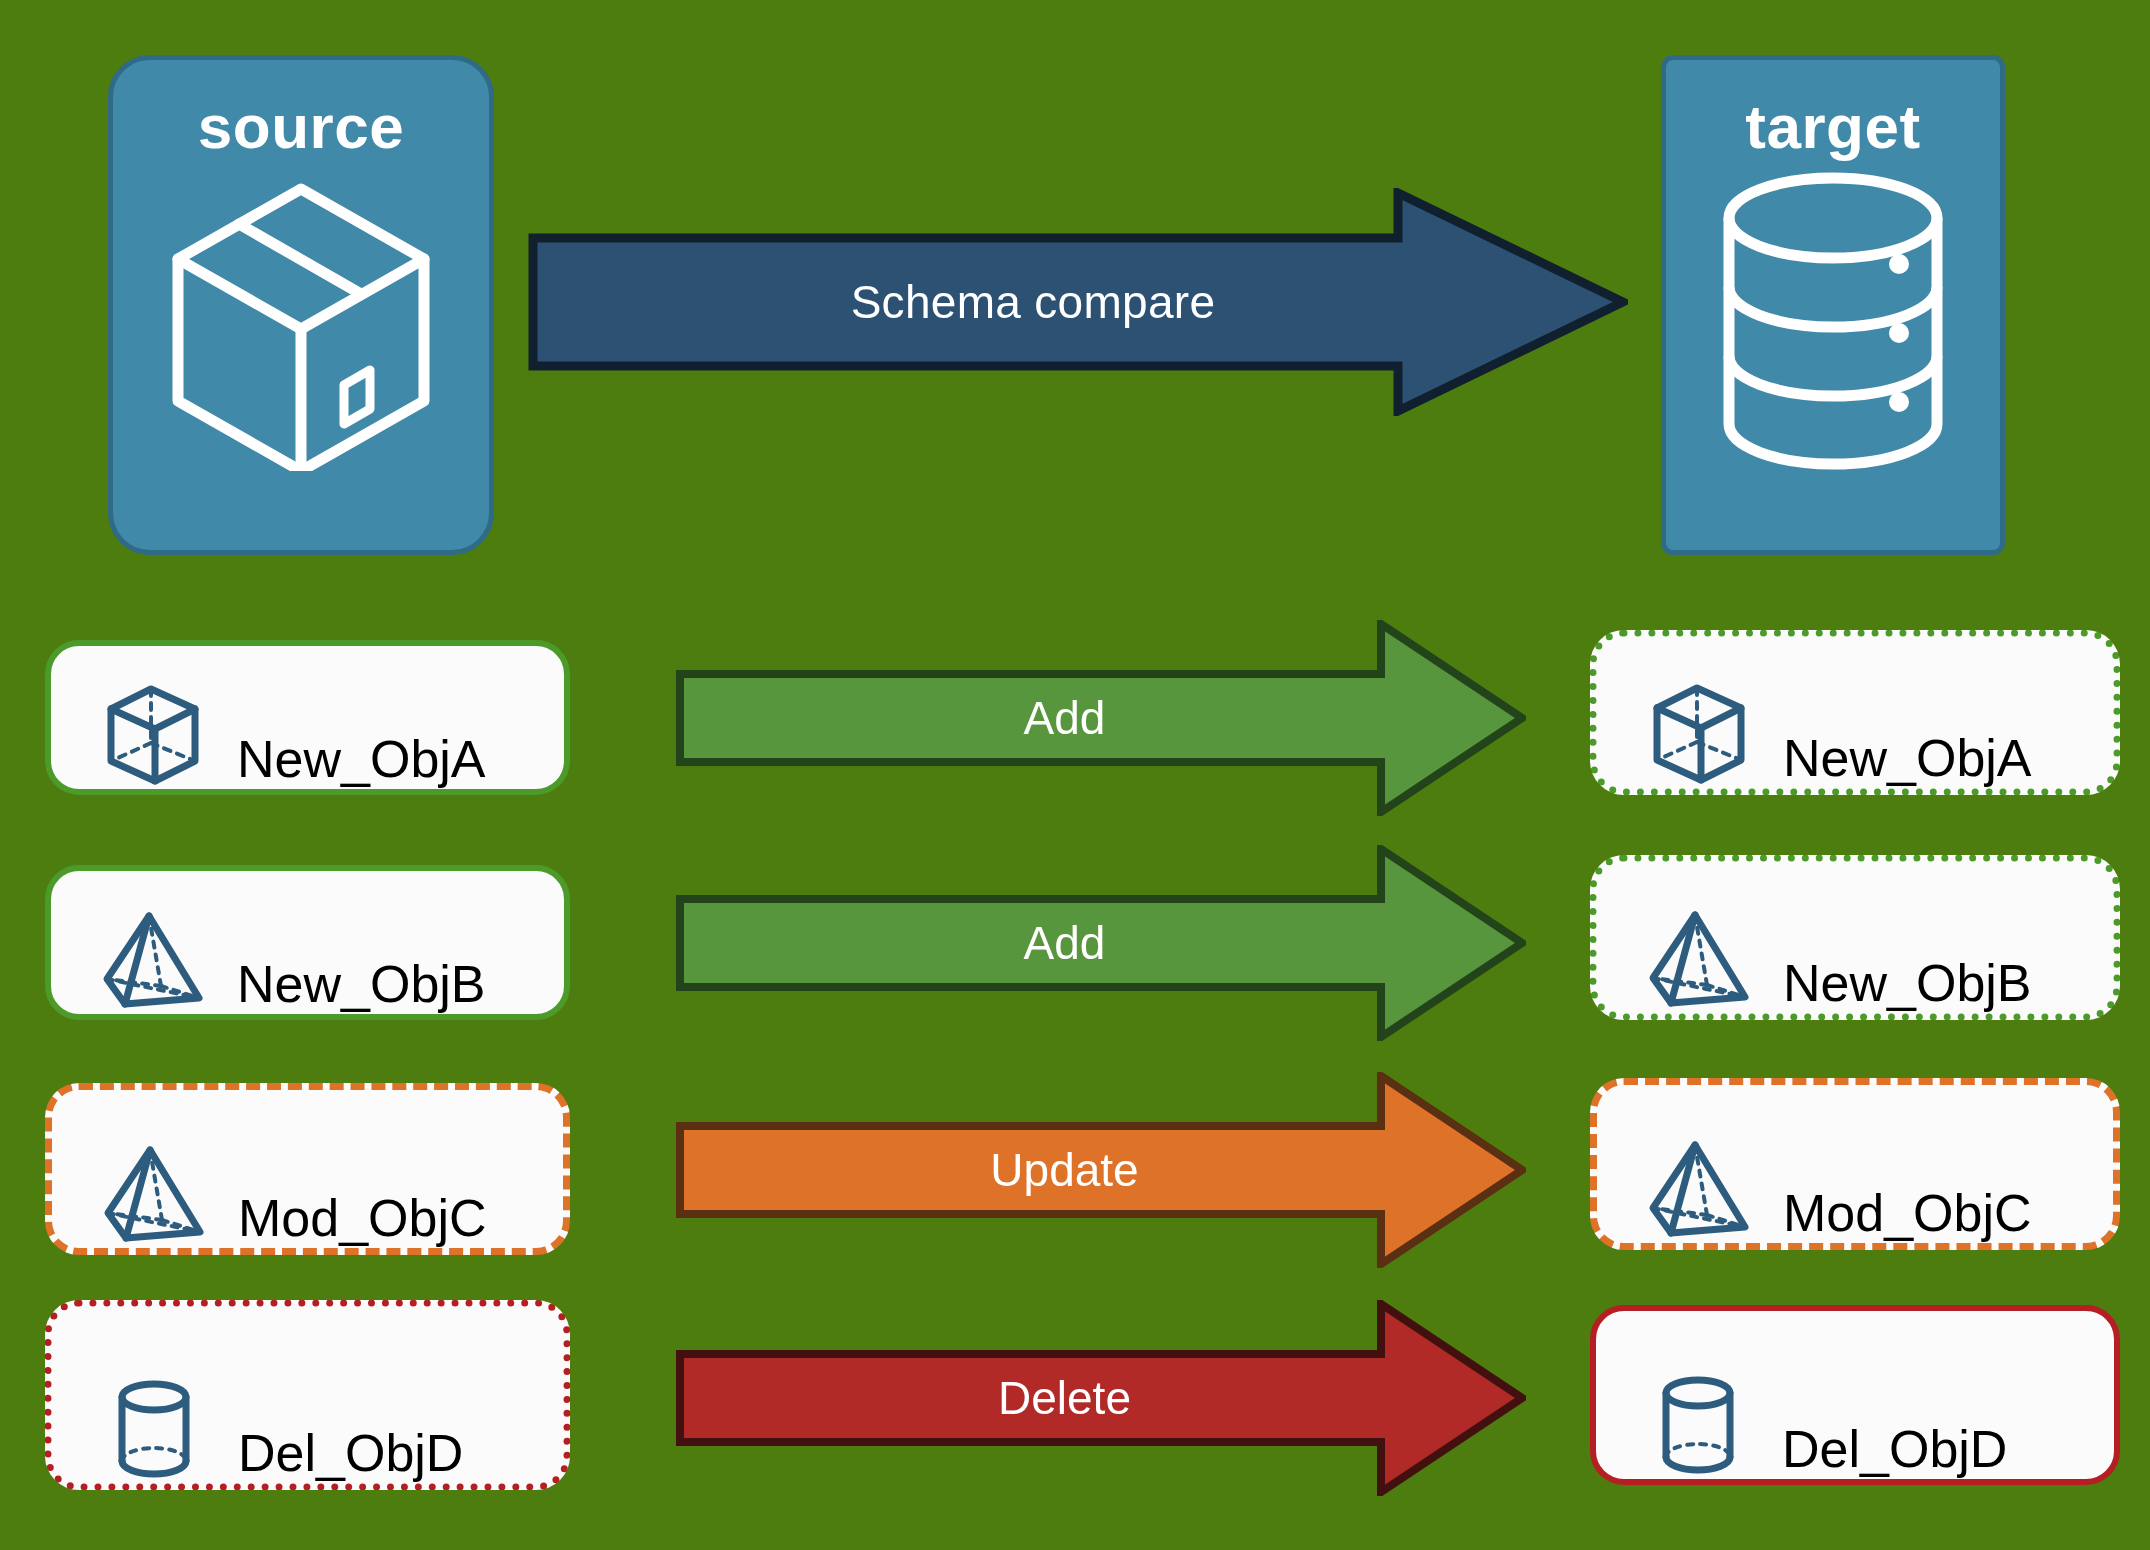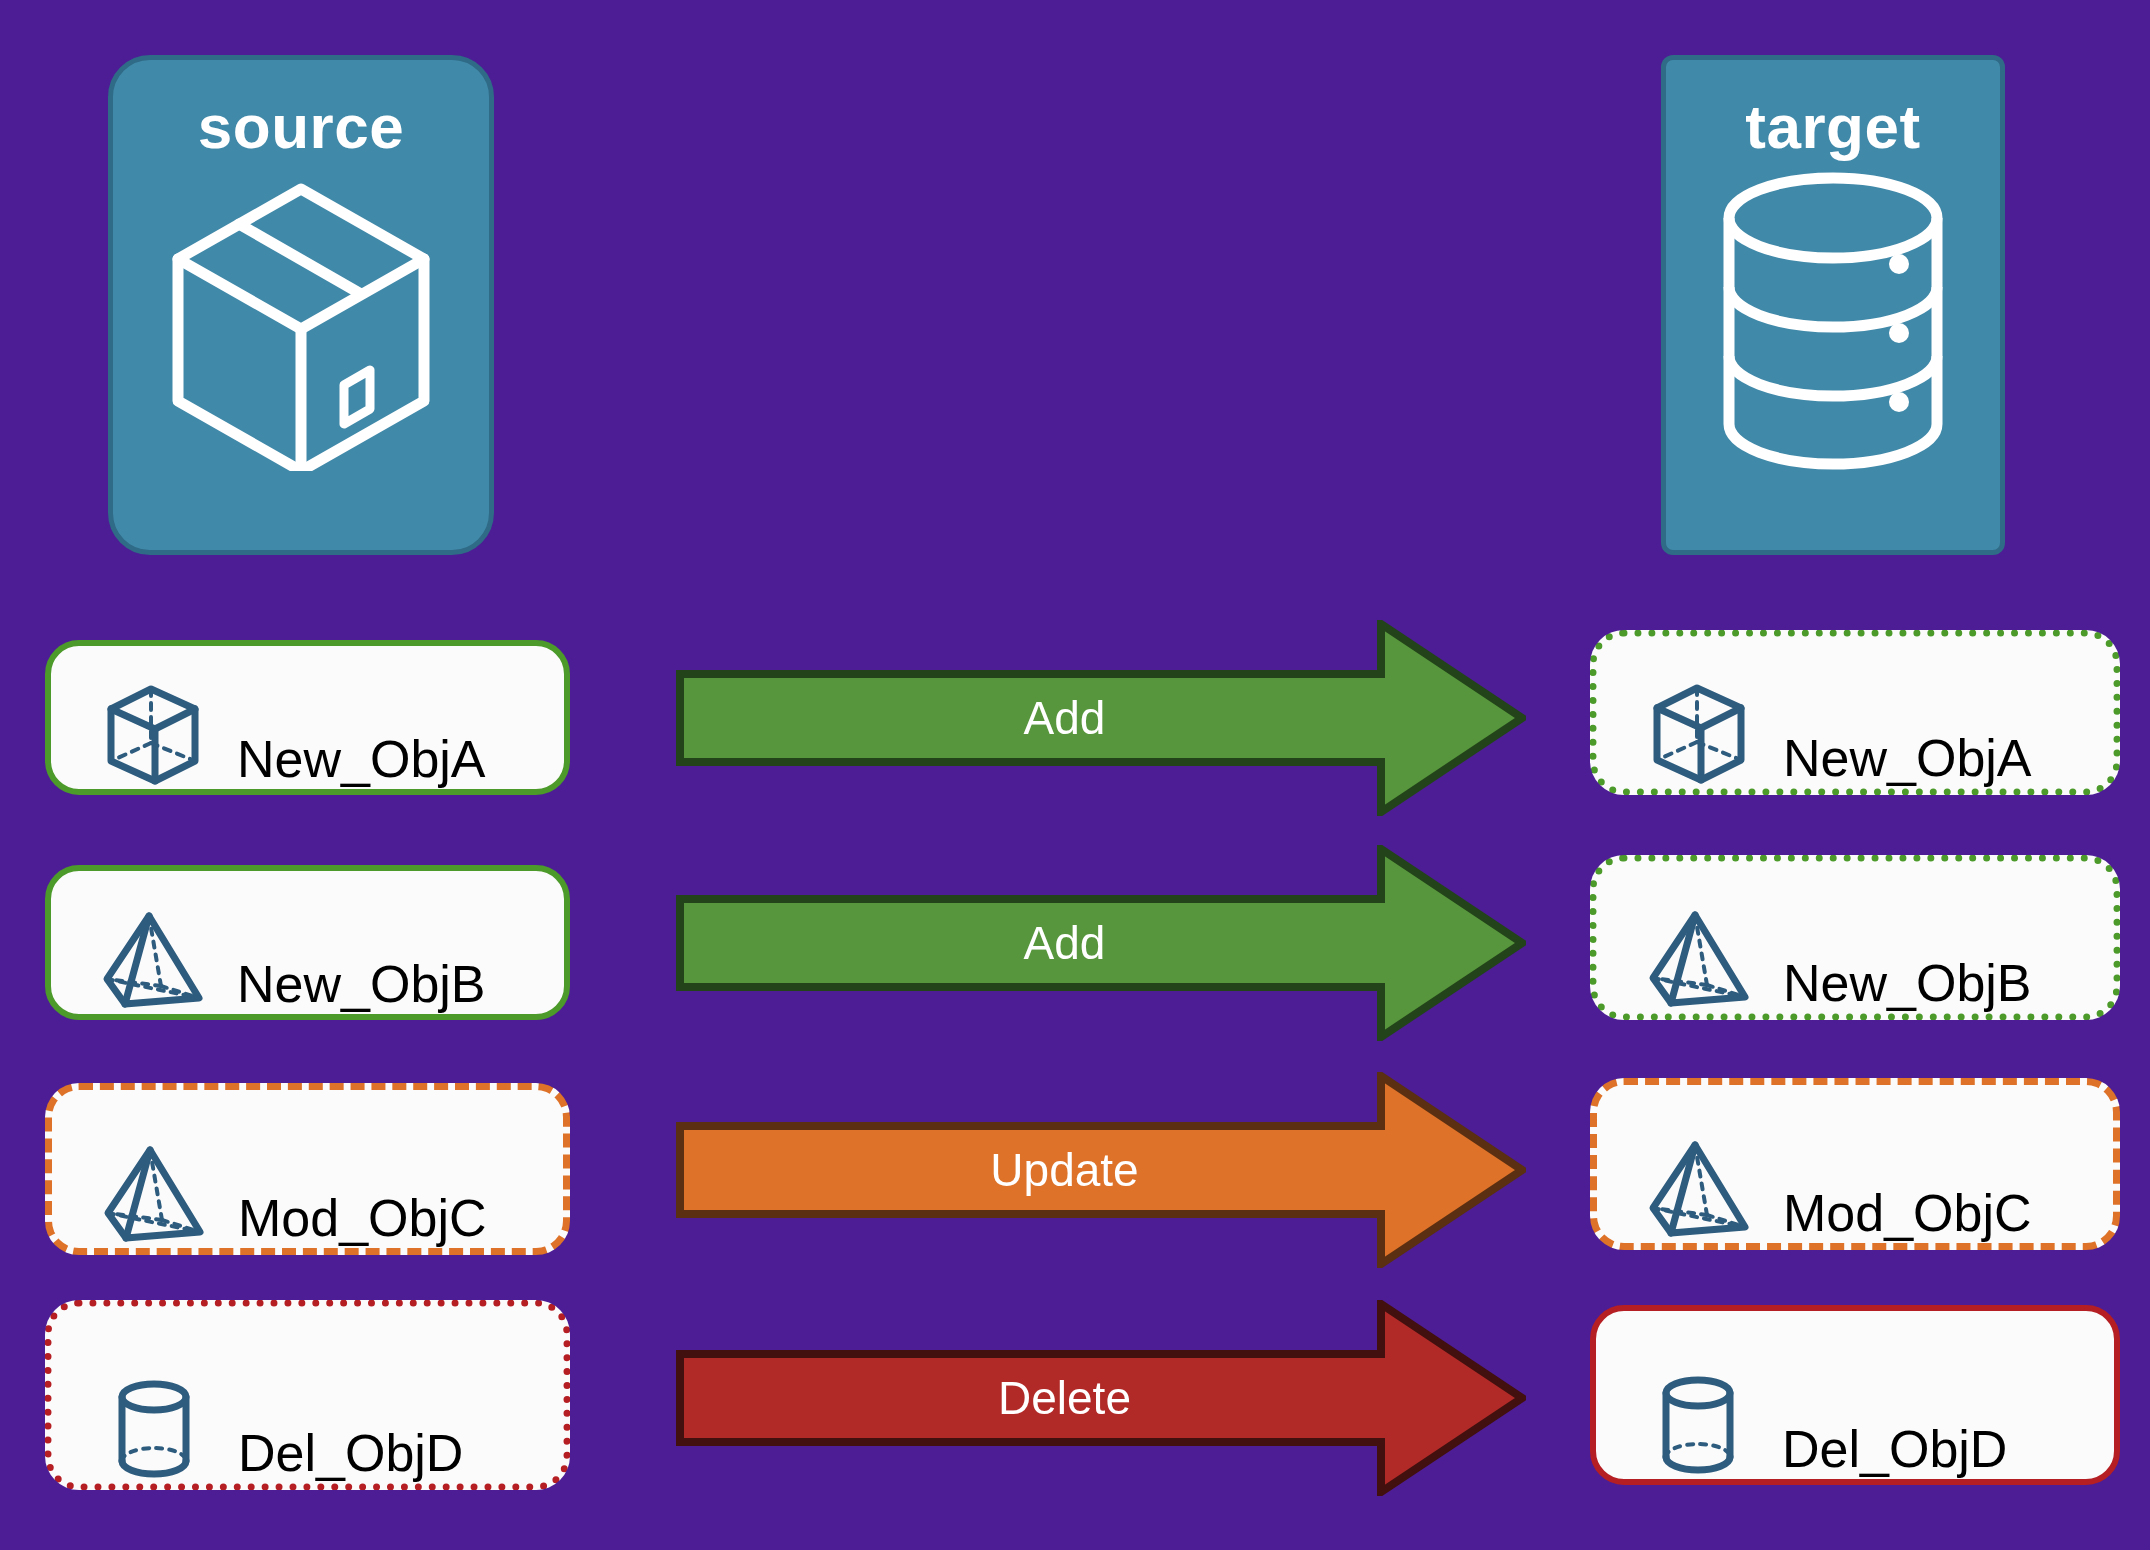--- a/index.html
+++ b/index.html
@@ -8,21 +8,21 @@
     padding: 0;
     background: #ffffff;
   }
   body {
     font-family: "Liberation Sans", "DejaVu Sans", sans-serif;
   }
   #stage {
     position: relative;
     width: 2150px;
     height: 1550px;
-    background: #4c1d95;
+    background: #4d7c0f;
     overflow: hidden;
   }
 
   
   .endpoint {
     position: absolute;
     box-sizing: border-box;
     background: #4189A9;
     border: 5px solid #2F6A86;
     border-radius: 42px;
@@ -157,20 +157,26 @@
         </g>
         <g fill="#ffffff">
           <circle cx="196" cy="93" r="10"></circle>
           <circle cx="196" cy="162" r="10"></circle>
           <circle cx="196" cy="231" r="10"></circle>
         </g>
       </svg>
     </div>
   </div>
 
+  <div id="compare-arrow">
+    <svg width="1100" height="228" viewBox="0 0 1100 228" aria-hidden="true">
+      <polygon points="5,50 870,50 870,5 1095,114 870,223 870,178 5,178" fill="#2D5173" stroke="#10202F" stroke-width="9" stroke-linejoin="miter"></polygon>
+    </svg>
+    <div class="arrow-caption">Schema compare</div>
+  </div>
 
   <div class="obj-card bd-solid-green" style="left:45px; top:640px; width:525px; height:155px;">
     <svg class="obj-art" viewBox="0 0 108 108" aria-hidden="true">
       <g fill="none" stroke="#2E5C7E" stroke-width="7" stroke-linejoin="round" stroke-linecap="round">
         <path d="M12 28 L52 8 L96 28 L96 80 L56 100 L12 80 Z"></path>
         <path d="M12 28 L56 48 L96 28"></path>
         <path d="M56 48 L56 100"></path>
       </g>
       <g fill="none" stroke="#2E5C7E" stroke-width="4" stroke-dasharray="7 7" stroke-linecap="round">
         <path d="M52 8 L52 62"></path>

